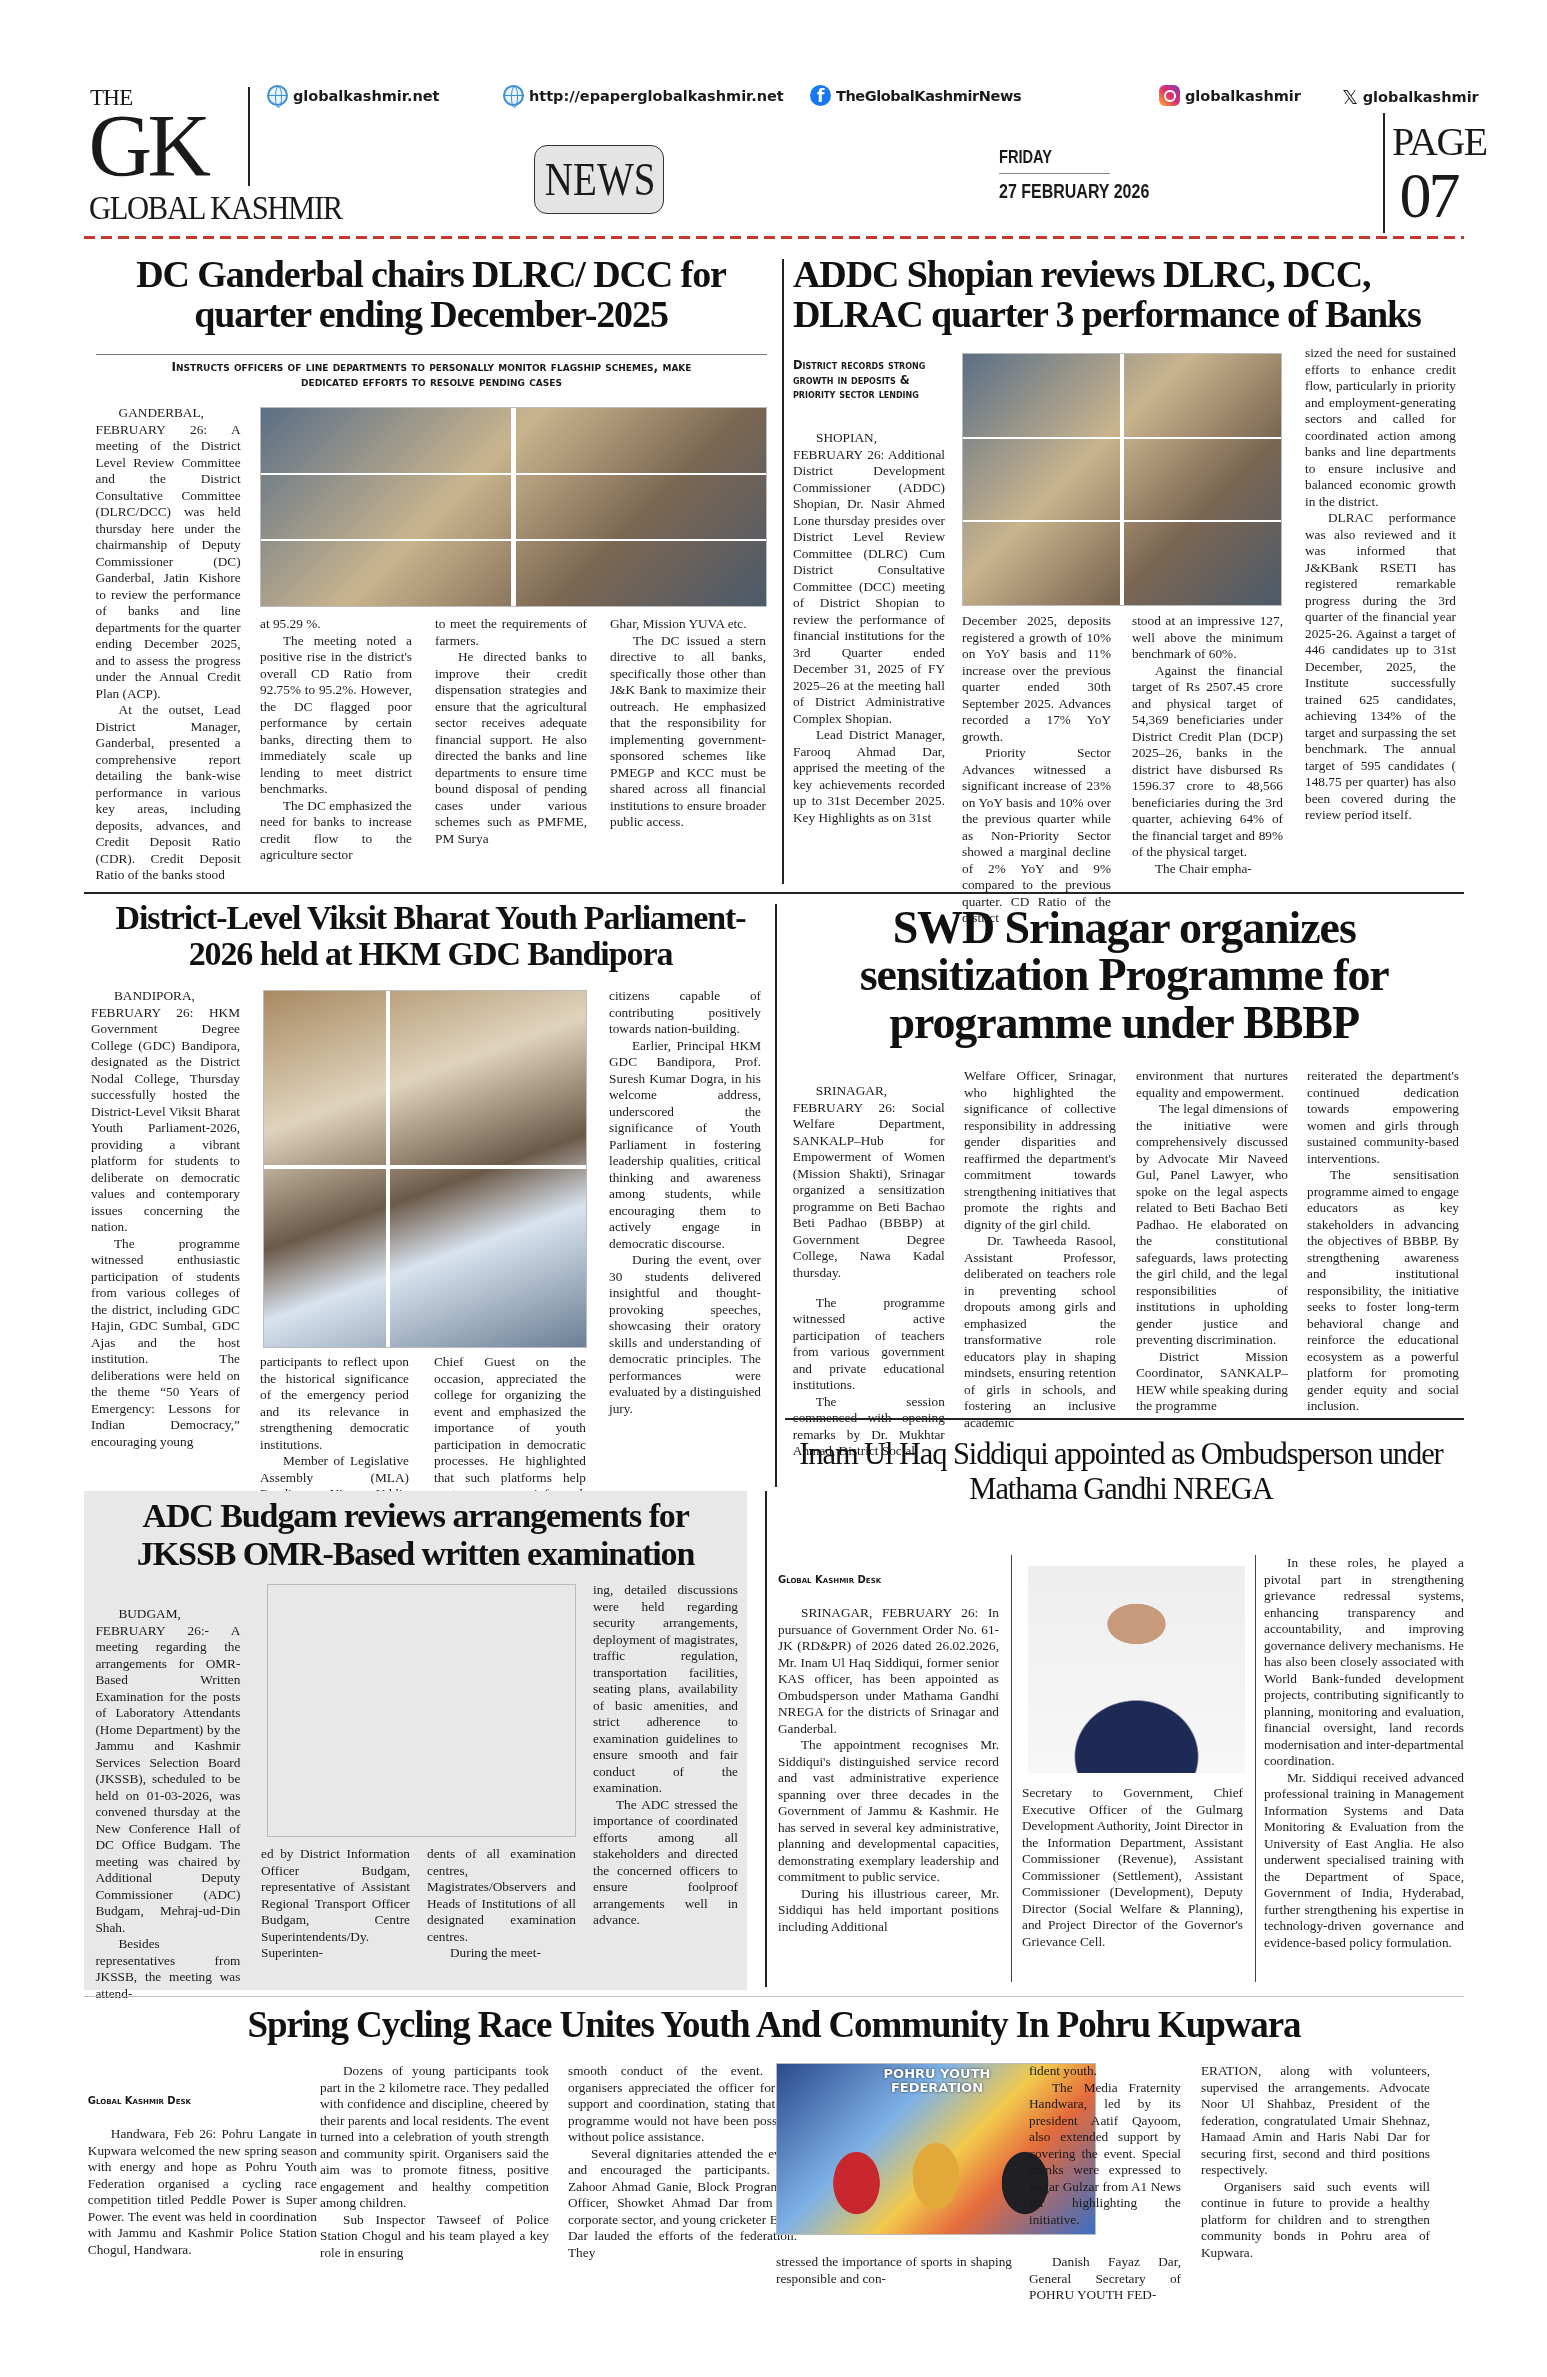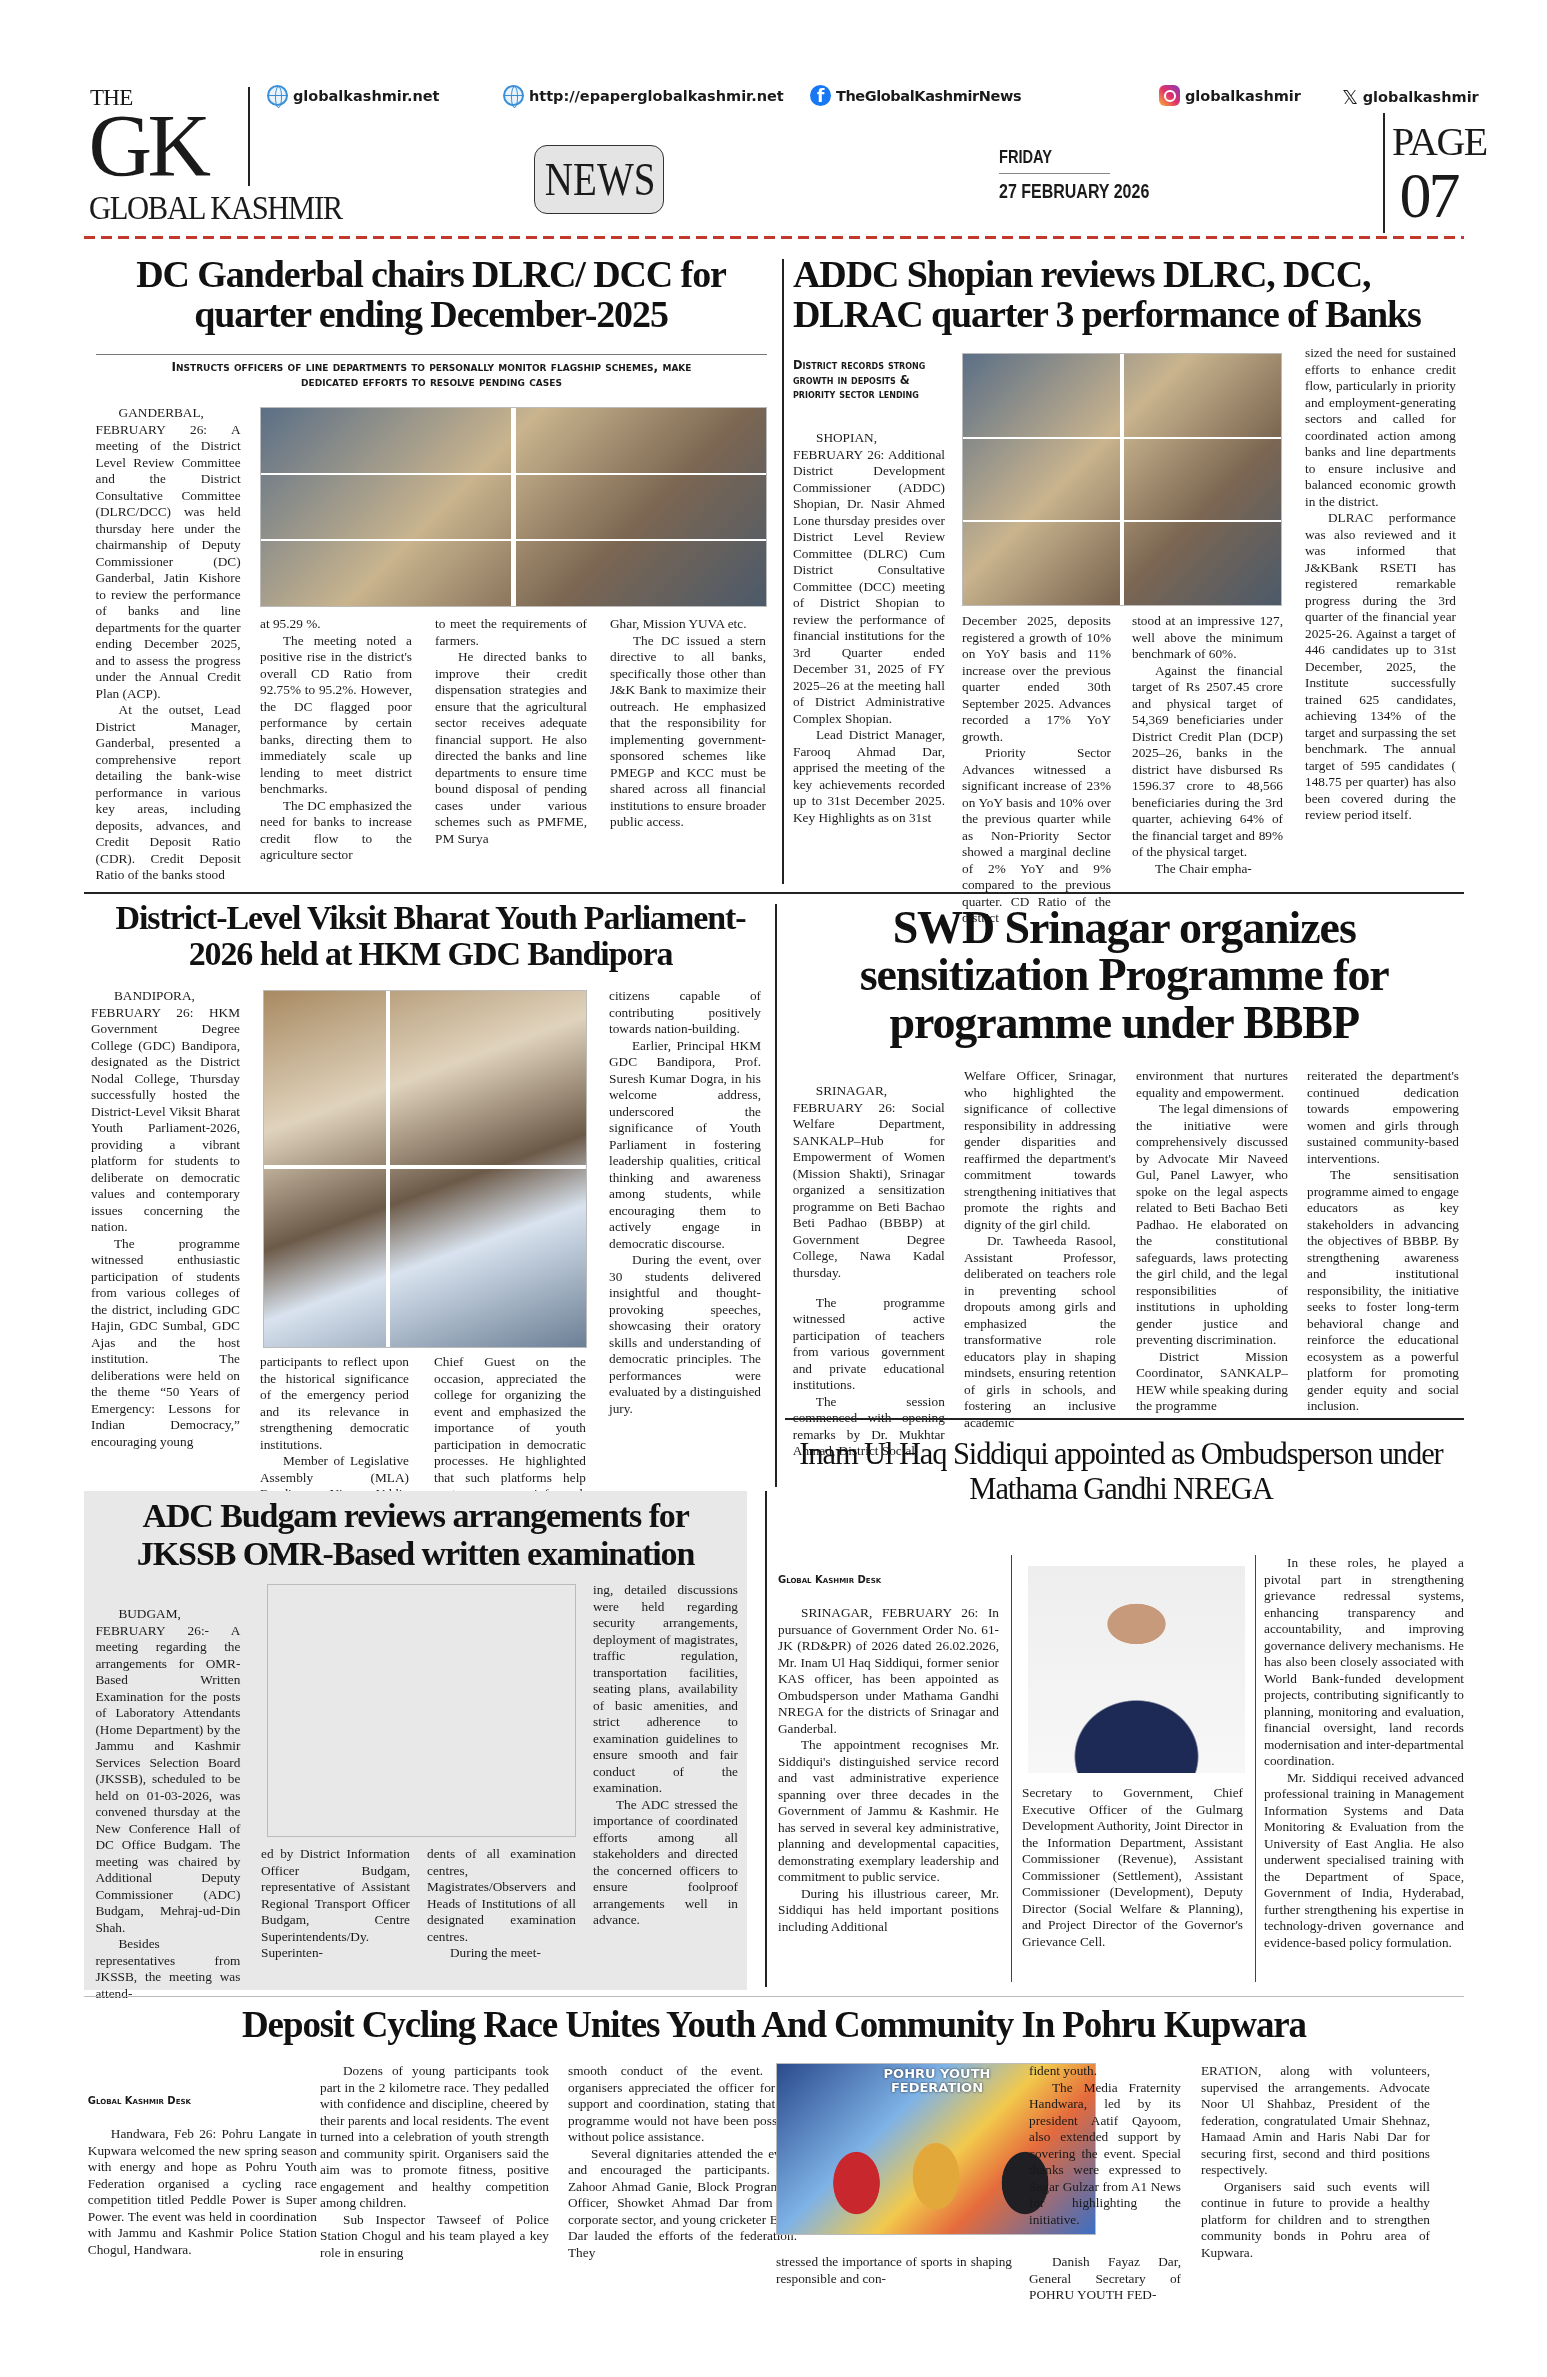--- a/index.html
+++ b/index.html
@@ -269,21 +269,21 @@
   <div class="vrule" style="left:477px;top:122px;height:427px;width:0.8px;background:#444;"></div>
   <div class="col" style="left:486px;top:122px;width:200px;">
     <p>In these roles, he played a pivotal part in strengthening grievance redressal systems, enhancing transparency and accountability, and improving governance delivery mechanisms. He has also been closely associated with World Bank-funded development projects, contributing significantly to planning, monitoring and evaluation, financial oversight, land records modernisation and inter-departmental coordination.</p>
     <p>Mr. Siddiqui received advanced professional training in Management Information Systems and Data Monitoring &amp; Evaluation from the University of East Anglia. He also underwent specialised training with the Department of Space, Government of India, Hyderabad, further strengthening his expertise in technology-driven governance and evidence-based policy formulation.</p>
   </div>
 </article>
 
 <div class="thin-hr" style="left:84px;top:1996px;width:1380px;background:#bbb;"></div>
 
 <article class="article" style="left:84px;top:2002px;width:1380px;height:320px;">
-  <h1 class="headline" style="position:absolute;left:0;top:3.8px;width:1380px;font-size:37px;">Deposit Cycling Race Unites Youth And Community In Pohru Kupwara</h1>
+  <h1 class="headline" style="position:absolute;left:0;top:3.8px;width:1380px;font-size:37px;">Spring Cycling Race Unites Youth And Community In Pohru Kupwara</h1>
   <div class="desk" style="position:absolute;left:3.8px;top:93px;">Global Kashmir Desk</div>
 
   <div class="col" style="left:3.8px;top:124px;width:229px;">
     <p>Handwara, Feb 26: Pohru Langate in Kupwara welcomed the new spring season with energy and hope as Pohru Youth Federation organised a cycling race competition titled Peddle Power is Super Power. The event was held in coordination with Jammu and Kashmir Police Station Chogul, Handwara.</p>
   </div>
   <div class="col" style="left:236px;top:61px;width:229px;">
     <p>Dozens of young participants took part in the 2 kilometre race. They pedalled with confidence and discipline, cheered by their parents and local residents. The event turned into a celebration of youth strength and community spirit. Organisers said the aim was to promote fitness, positive engagement and healthy competition among children.</p>
     <p>Sub Inspector Tawseef of Police Station Chogul and his team played a key role in ensuring</p>
   </div>
   <div class="col" style="left:484px;top:61px;width:229px;">

